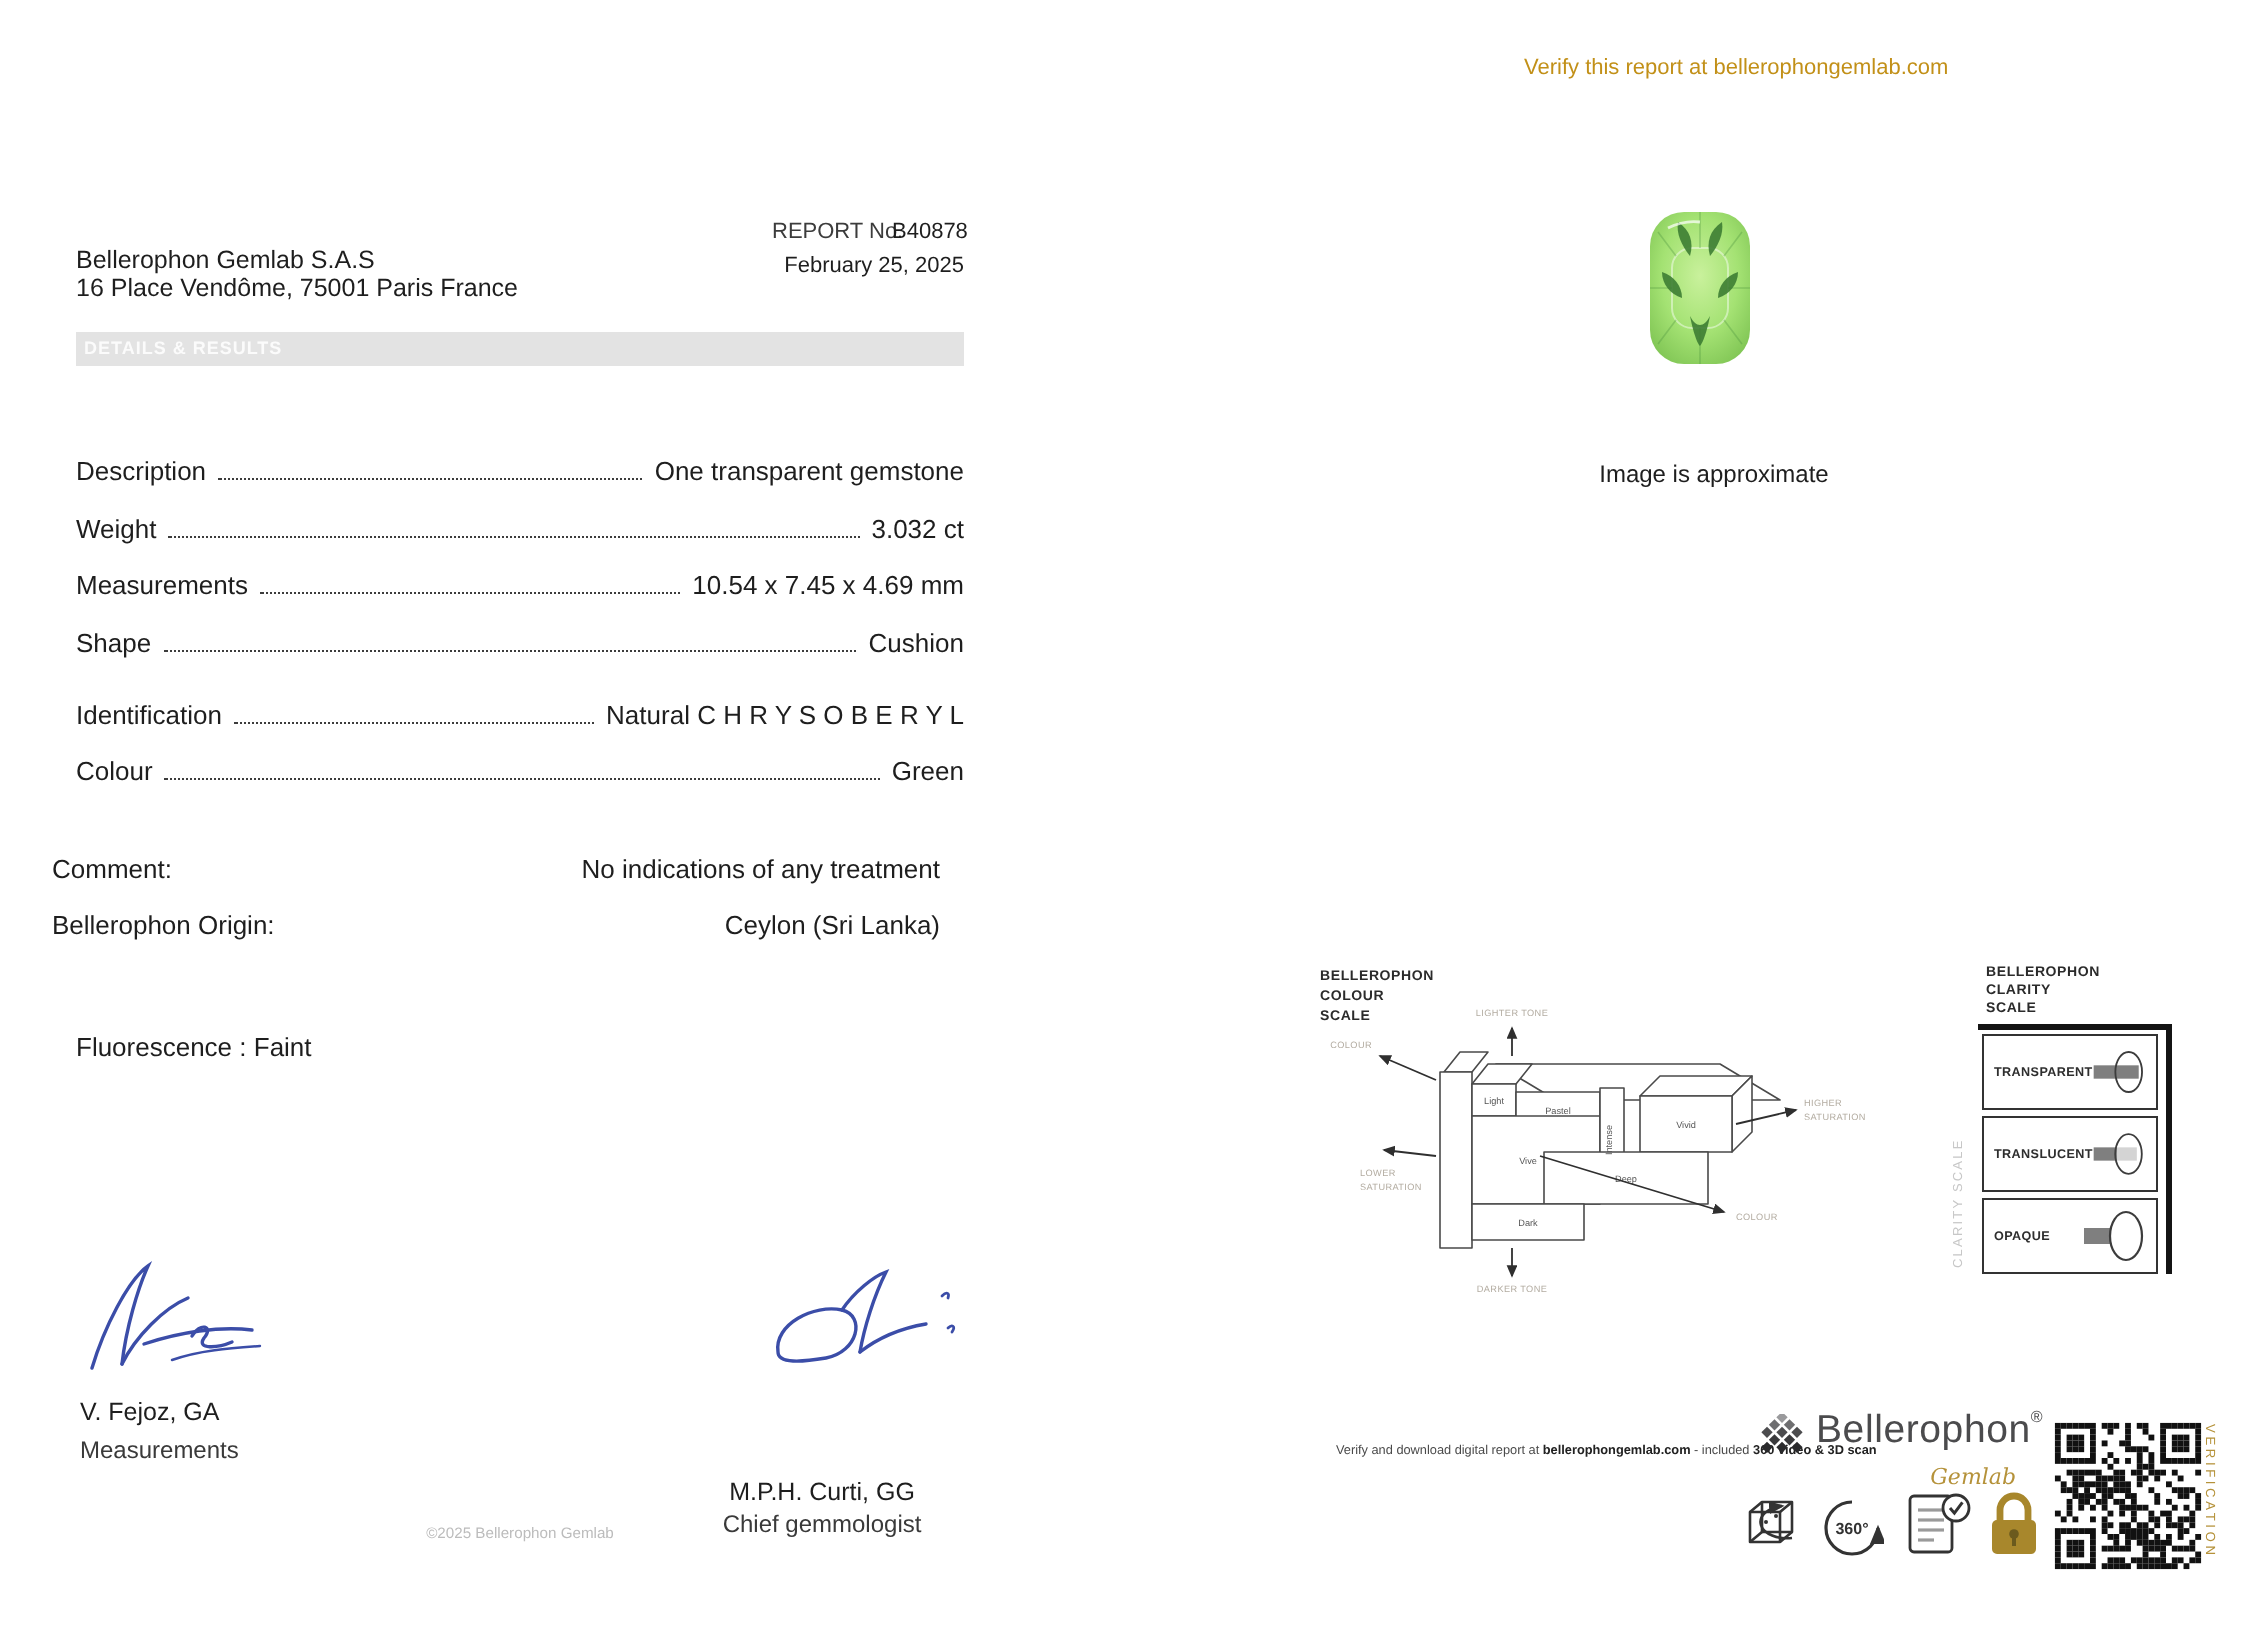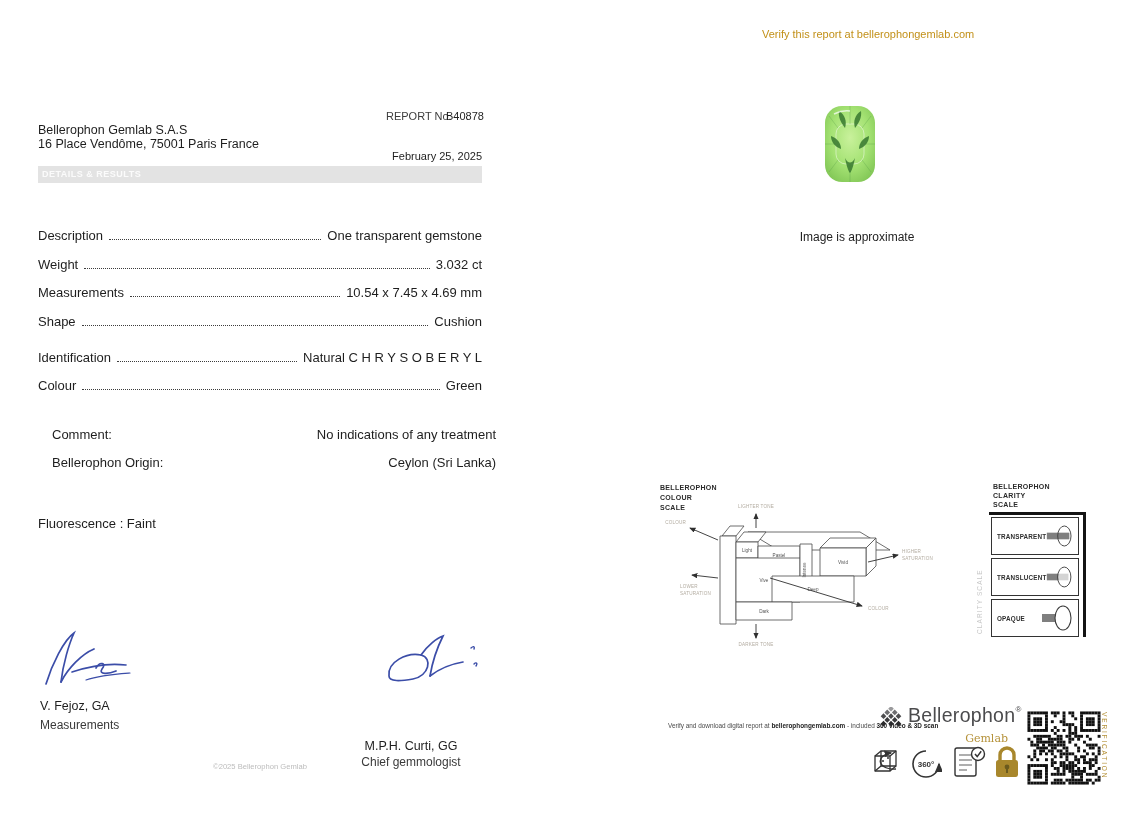--- a/index.html
+++ b/index.html
@@ -9,31 +9,31 @@
 
   
   .verify-link{font-size:11px;color:#c29018;}
 
   
   .rpt-title{font-size:13px;font-weight:bold;color:#a2862f;letter-spacing:.2px;}
   .company{font-size:12.5px;color:#1e1e1e;}
   .address{font-size:12.5px;color:#1e1e1e;}
   .rno-label{font-size:11px;color:#3c3c3c;padding-left:28px;}
   .rno-value{font-size:11px;color:#1e1e1e;}
-  .rpt-date{font-size:11px;color:#1e1e1e;text-align:right;margin-top:23px;}
+  .rpt-date{font-size:11px;color:#1e1e1e;text-align:right;}
   .data-note{font-size:7.6px;color:#8f8f8f;}
   .section-bar{width:444px;height:17px;background:#e3e3e3;color:#fbfbfb;
                font-size:9px;font-weight:bold;letter-spacing:.5px;line-height:17px;padding-left:4px;box-sizing:border-box;}
 
   
   .drow{position:absolute;left:38px;width:444px;display:flex;align-items:flex-end;font-size:13px;}
   .drow .lbl{white-space:nowrap;}
   .drow .dots{flex:1;margin:0 6px 3px 6px;border-bottom:1.6px dotted #3c3c3c;min-width:20px;}
   .drow .val{white-space:nowrap;}
-  .crow{position:absolute;left:52px;width:444px;display:flex;justify-content:space-between;font-size:13px;}
+  .crow{position:absolute;left:26px;width:444px;display:flex;justify-content:space-between;font-size:13px;}
   .fluor{position:absolute;left:38px;font-size:13px;}
 
   
   .sig-name{font-size:12.5px;color:#1e1e1e;}
   .sig-role{font-size:12px;color:#3a3a3a;margin-top:3px;}
   .sig-block-right{text-align:center;width:142px;margin-top:40px;}
 
   
   .foot{left:38px;width:444px;text-align:center;color:#bcbcbc;font-size:7.6px;}
 
@@ -50,21 +50,21 @@
   .cl-vert{writing-mode:vertical-rl;transform:rotate(180deg);font-size:6.5px;letter-spacing:1.1px;color:#c7c7c7;}
   .cl-box{width:88px;height:38px;border:1.3px solid #333;box-sizing:border-box;background:#fff;
           display:flex;align-items:center;justify-content:space-between;padding:0 5px;margin-bottom:3px;}
   .cl-lbl{font-size:6.3px;font-weight:bold;color:#2e2e2e;letter-spacing:.2px;}
   .cl-topline{position:absolute;background:#141414;}
 
   .v-note{font-size:6.4px;color:#4a4a4a;}
   .v-note b{color:#222;}
   .brand{font-size:19.5px;color:#4b4b4d;letter-spacing:.3px;}
   .brand sup{font-size:8px;vertical-align:10px;}
-  .brand-sub{font-size:11px;color:#b5923a;font-family:"DejaVu Serif",serif;width:52px;text-align:right;}
+  .brand-sub{font-size:11px;font-style:italic;color:#b5923a;font-family:"DejaVu Serif",serif;width:52px;text-align:right;}
   .verif-vert{writing-mode:vertical-rl;font-size:6.6px;letter-spacing:1.8px;color:#b5923a;}
 </style>
 </head>
 <body>
 
 <div class="page">
 
   <div class="abs verify-link" style="left:762px;top:28px;">Verify this report at bellerophongemlab.com</div>
 
   <div class="abs rno-label" style="left:358px;top:110px;">REPORT No.</div>

